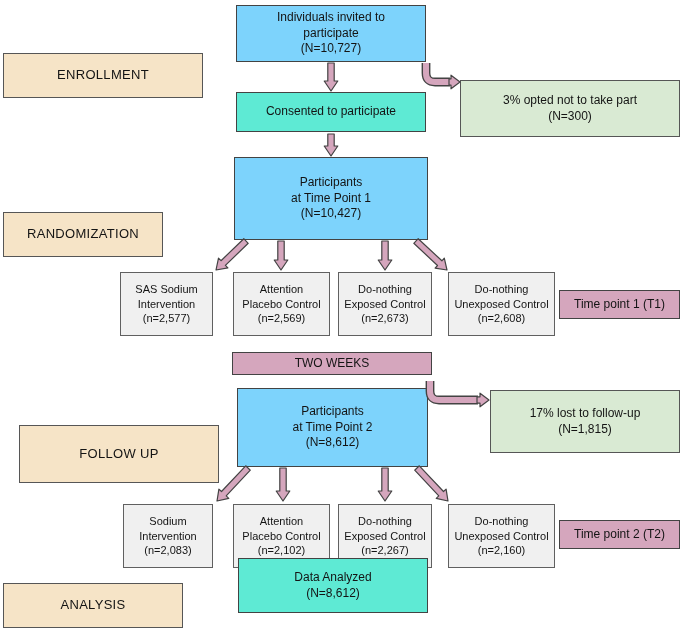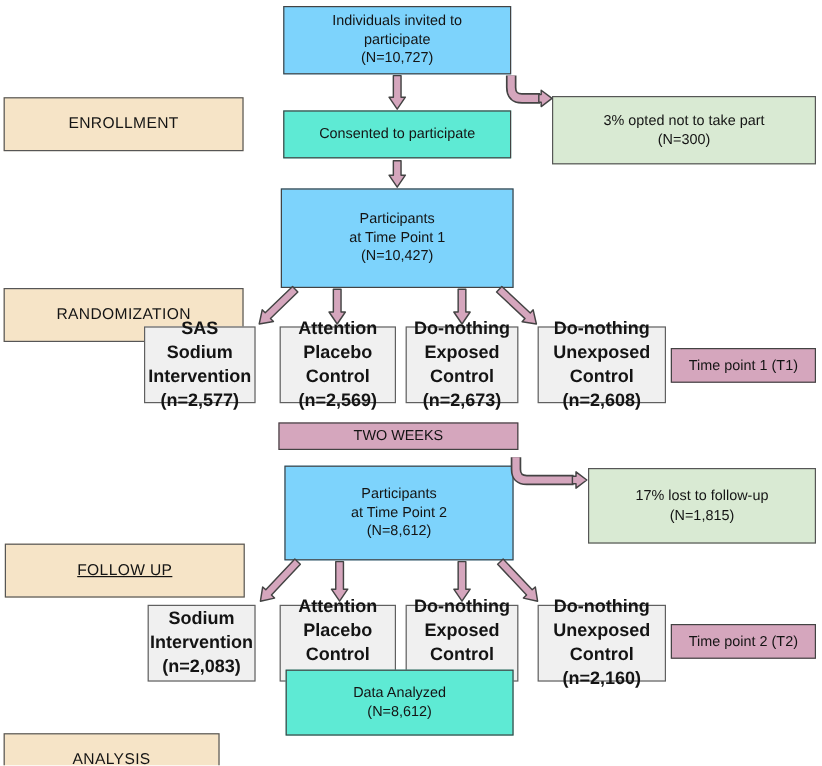--- a/index.html
+++ b/index.html
@@ -5,39 +5,39 @@
   html,body{margin:0;padding:0;background:#ffffff;}
   #canvas{
     position:relative;width:685px;height:638px;background:#ffffff;overflow:hidden;
     font-family:"Liberation Sans", sans-serif;color:#141414;
   }
   .box{
     position:absolute;display:flex;align-items:center;justify-content:center;
     text-align:center;white-space:pre-line;box-sizing:border-box;
     border:1.5px solid #434343;font-size:12px;line-height:1.3;padding:2px 4px;
   }
-  .tan{background:#f6e4c7;border-color:#565656;font-size:13px;letter-spacing:.3px;margin-top:28px;}
+  .tan{background:#f6e4c7;border-color:#565656;font-size:13px;letter-spacing:.3px;}
   .blue{background:#7dd3fc;}
   .pinklight{background:#5eead4;}
   .pinkdark{background:#d5a6bd;}
   .green{background:#d9ead3;border-color:#565656;}
-  .gray{background:#f0f0f0;border-color:#606060;font-size:15px;line-height:1.35;font-weight:bold;}
+  .gray{background:#f0f0f0;border-color:#606060;font-size:11px;line-height:1.35;}
   #arrows{position:absolute;left:0;top:0;pointer-events:none;z-index:3;}
   .arrow{fill:#d5a6bd;stroke:#434343;stroke-width:1.2;stroke-linejoin:round;}
   .elbow-outline{fill:none;stroke:#434343;stroke-width:8.8;}
   .elbow-inner{fill:none;stroke:#d5a6bd;stroke-width:6;}
 </style>
 </head>
 <body>
 
 <div id="canvas">
 
   <div class="box tan" style="left:3px;top:53px;width:200px;height:45px;">ENROLLMENT</div>
-  <div class="box tan" style="left:3px;top:212px;width:200px;height:45px;text-align:center;">RANDOMIZATION</div>
-  <div class="box tan" style="left:4px;top:425px;width:200px;height:45px;text-decoration:underline;">FOLLOW UP</div>
+  <div class="box tan" style="left:3px;top:212px;width:160px;height:45px;text-align:center;">RANDOMIZATION</div>
+  <div class="box tan" style="left:19px;top:425px;width:200px;height:58px;">FOLLOW UP</div>
   <div class="box tan" style="left:3px;top:583px;width:180px;height:45px;">ANALYSIS</div>
 
   <div class="box blue" style="left:236px;top:5px;width:190px;height:57px;">Individuals invited to
 participate
 (N=10,727)</div>
   <div class="box pinklight" style="left:236px;top:92px;width:190px;height:40px;">Consented to participate</div>
   <div class="box green" style="left:460px;top:80px;width:220px;height:57px;">3% opted not to take part
 (N=300)</div>
   <div class="box blue" style="left:234px;top:157px;width:194px;height:83px;">Participants
 at Time Point 1

